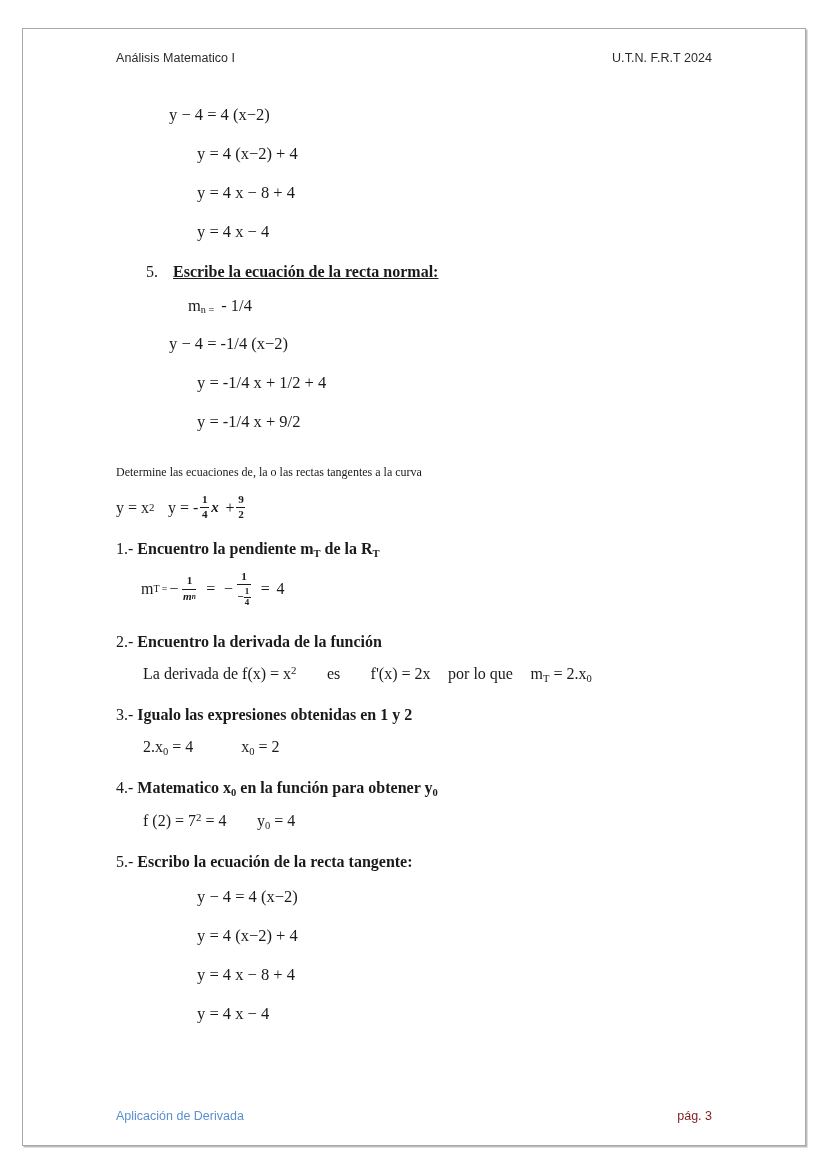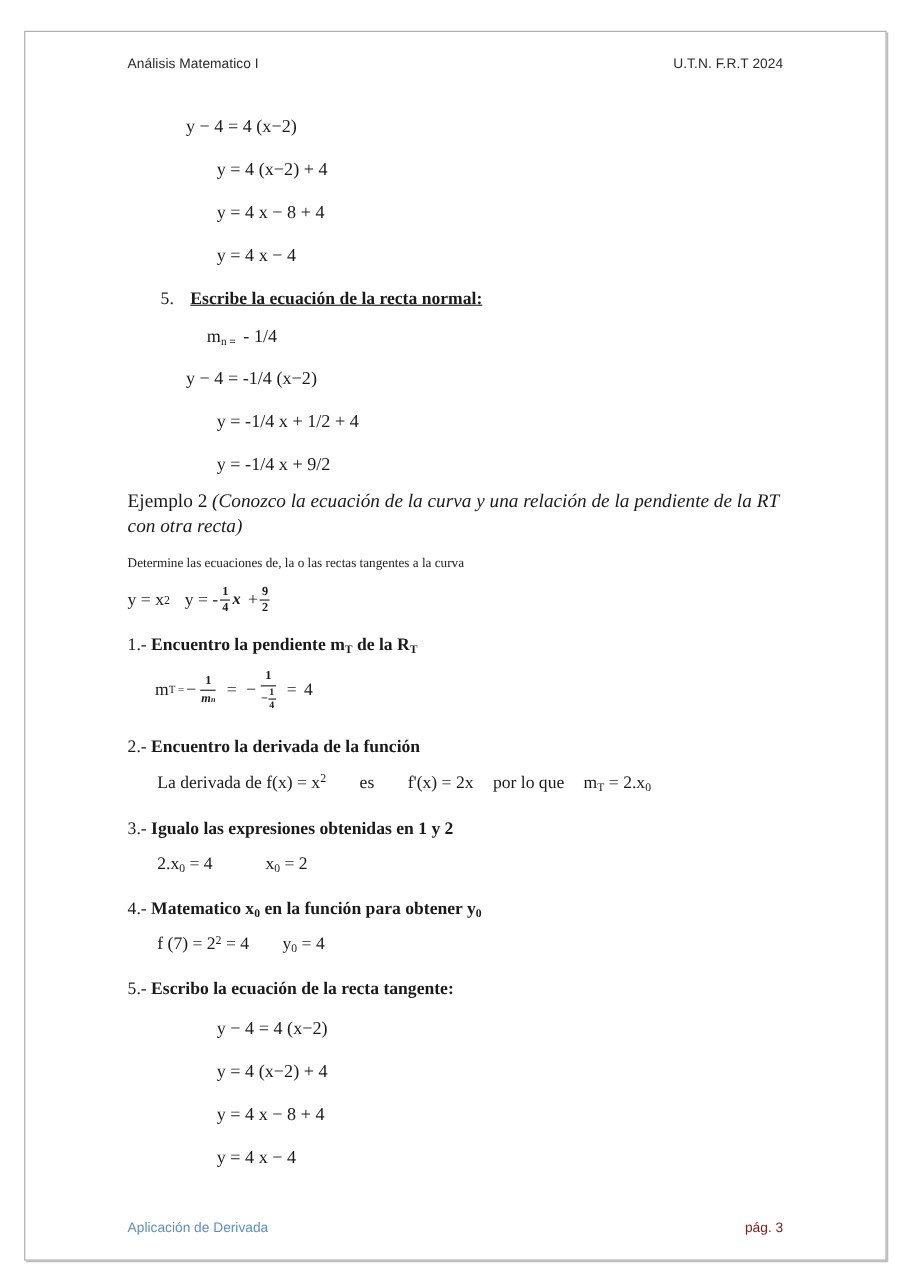--- a/index.html
+++ b/index.html
@@ -243,26 +243,22 @@
         <span class="marker">5.</span>
         <span class="item-text">Escribe la ecuación de la recta normal:</span>
       </div>
 
       <div class="eq eq-i3" style="margin-bottom:21px;">
         <span>m</span><span class="sub-small">n =</span><span class="sp"></span><span>- 1/4</span>
       </div>
 
       <div class="eq eq-i1">y − 4 = -1/4 (x−2)</div>
       <div class="eq eq-i2">y = -1/4 x + 1/2 + 4</div>
-      <div class="eq eq-i2" style="margin-bottom:14px;">y = -1/4 x + 9/2</div>
-
-      <div class="ejemplo">
-        <span>Ejemplo 2</span>
-        <span class="em">(Conozco la ecuación de la curva y una relación de la pendiente de la RT con otra recta)</span>
-      </div>
+      <div class="eq eq-i2" style="margin-bottom:34px;">y = -1/4 x + 9/2</div>
+
 
       <div class="para">Determine las ecuaciones de, la o las rectas tangentes a la curva</div>
 
       <div class="para-eq">
         <span>y = x</span>
           <sup>2</sup>
           <span class="sp"></span>
           <span class="sp"></span>
         <span>y = -</span>
         <span class="frac">
@@ -333,21 +329,21 @@
       </div>
       <div class="step-body indent" style="margin-bottom:22px;">
         <span>2.x</span><sub>0</sub><span> = 4</span><span class="sp3"></span><span class="sp2"></span><span>x</span><sub>0</sub><span> = 2</span>
       </div>
 
       <div class="step-head">
         <span class="num">4.-</span>
         <span class="txt"><span>Matematico x</span><sub>0</sub><span> en la función para obtener y</span><sub>0</sub></span>
       </div>
       <div class="step-body indent" style="margin-bottom:22px;">
-        <span>f (7) = 2</span><sup>2</sup><span> = 4</span><span class="sp3"></span><span>y</span><sub>0</sub><span> = 4</span>
+        <span>f (2) = 7</span><sup>2</sup><span> = 4</span><span class="sp3"></span><span>y</span><sub>0</sub><span> = 4</span>
       </div>
 
       <div class="step-head" style="margin-bottom:18px;">
         <span class="num">5.-</span>
         <span class="txt">Escribo la ecuación de la recta tangente:</span>
       </div>
 
       <div class="eq eq-i2">y − 4 = 4 (x−2)</div>
       <div class="eq eq-i3" style="margin-left:81px;">y = 4 (x−2) + 4</div>
       <div class="eq eq-i3" style="margin-left:81px;">y = 4 x − 8 + 4</div>

